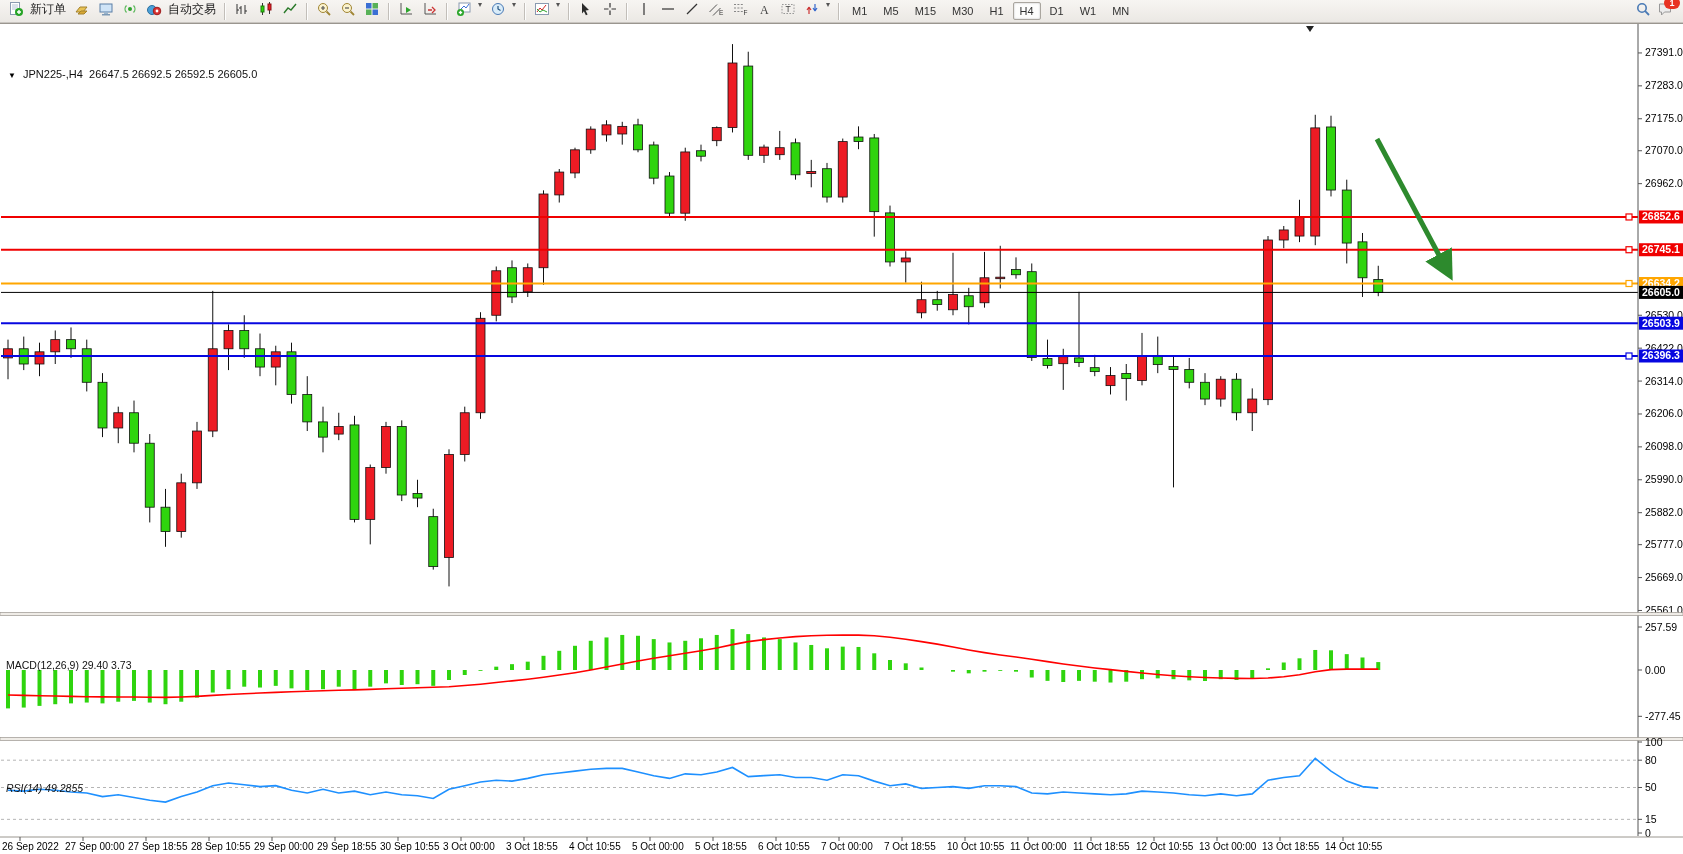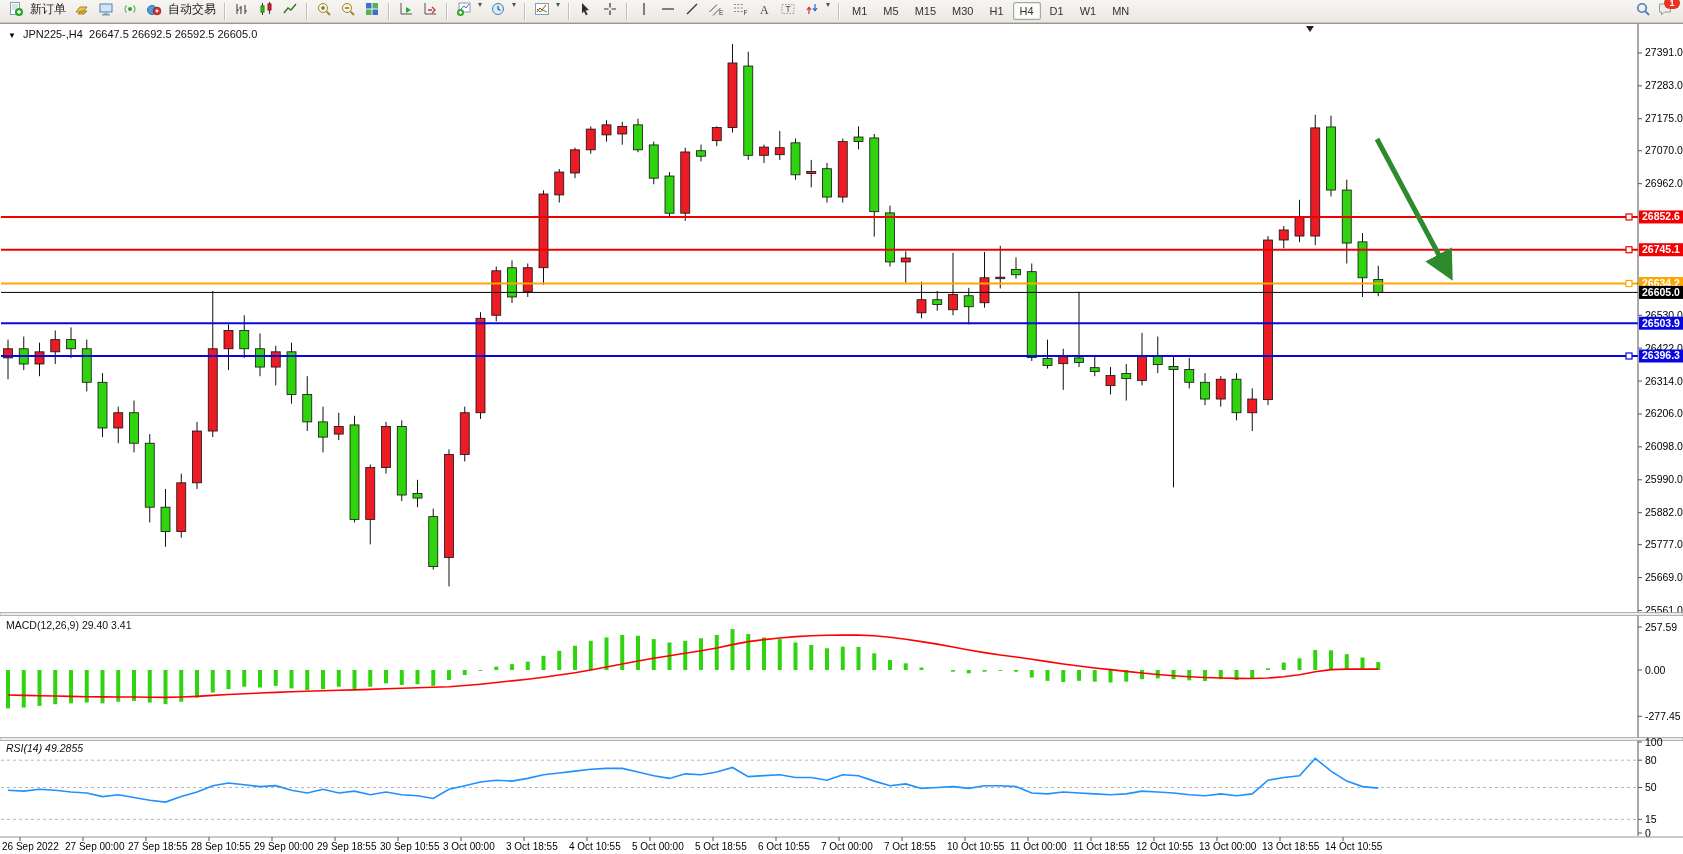--- a/index.html
+++ b/index.html
@@ -14,21 +14,21 @@
   .tb-sep{width:1px;height:17px;background:#c2beb9;border-right:1px solid #fdfdfd;margin:0 4px;}
   .tb-caret{font-size:8px;color:#555;line-height:1;}
   .tf-btn{font-size:11px;color:#333;padding:2px 6px;margin:0 1px;border:1px solid transparent;border-radius:2px;}
   .tf-btn.active{background:#fdfdfc;border-color:#aaa69f;box-shadow:inset 0 0 2px #bbb;}
   #tb-right{margin-left:auto;display:flex;align-items:center;gap:6px;padding-right:6px;}
   #notif-wrap{position:relative;}
   #notif-badge{position:absolute;top:-4px;right:-7px;background:#e83323;color:#fff;
     border-radius:8px;min-width:12px;height:12px;font-size:9px;line-height:12px;
     text-align:center;padding:0 2px;font-weight:bold;}
   
-  .ovl{position:absolute;z-index:4;font-size:11px;color:#111;white-space:nowrap;}
+  .ovl{position:absolute;z-index:4;font-size:11px;color:#111;white-space:nowrap;margin-top:40px;}
   #chart-title{left:8px;top:28px;}
   #chart-title .tri{font-size:8px;margin-right:4px;color:#000;}
   #macd-label{left:6px;top:619px;font-size:10.5px;}
   #rsi-label{left:6px;top:742px;font-size:10.5px;font-style:italic;}
   #chart-svg{position:absolute;left:0;top:0;z-index:1;}
 </style>
 </head>
 <body>
 
 <div id="app">
@@ -282,21 +282,21 @@
 
   <div class="ovl" id="chart-title">
     <span class="tri">▼</span>
     <span>JPN225-,H4</span>&nbsp;
     <span>26647.5 26692.5 26592.5 26605.0</span>
   </div>
 
   <div class="ovl" id="macd-label">
     <span>MACD(12,26,9)</span>
     <span>29.40</span>
-    <span>3.41</span>
+    <span>3.73</span>
   </div>
 
   <div class="ovl" id="rsi-label">
     <span>RSI(14)</span>
     <span>49.2855</span>
   </div>
 
   <svg id="chart-svg" width="1683" height="854" viewBox="0 0 1683 854">
       <rect x="0" y="23" width="1683" height="831" fill="#ffffff"></rect>
       <line x1="0" y1="23.5" x2="1683" y2="23.5" stroke="#9a968f"></line>

